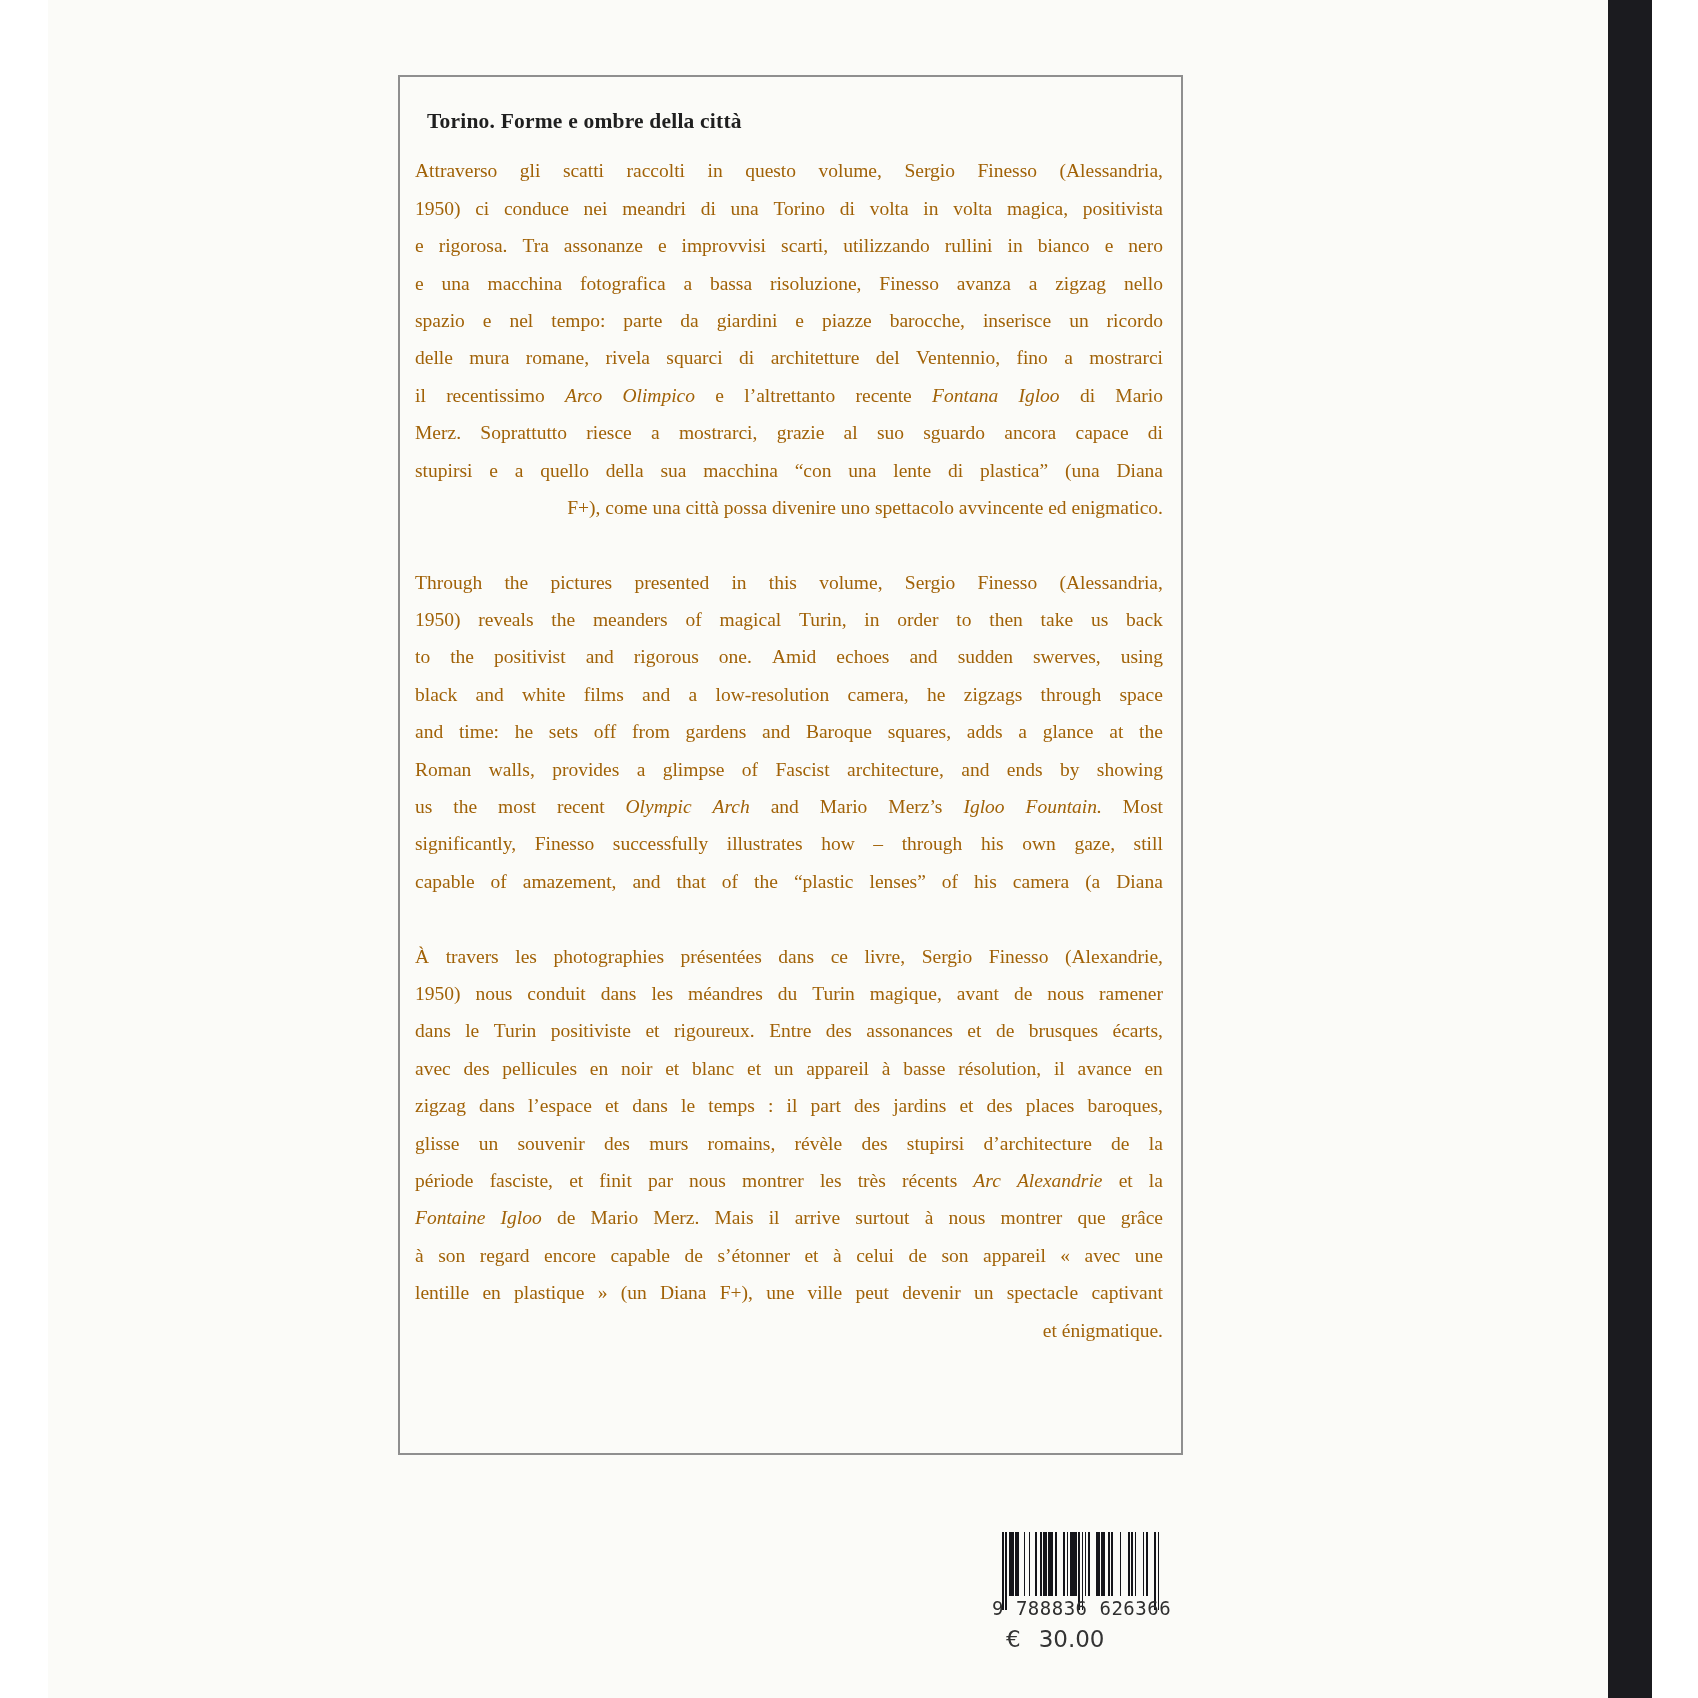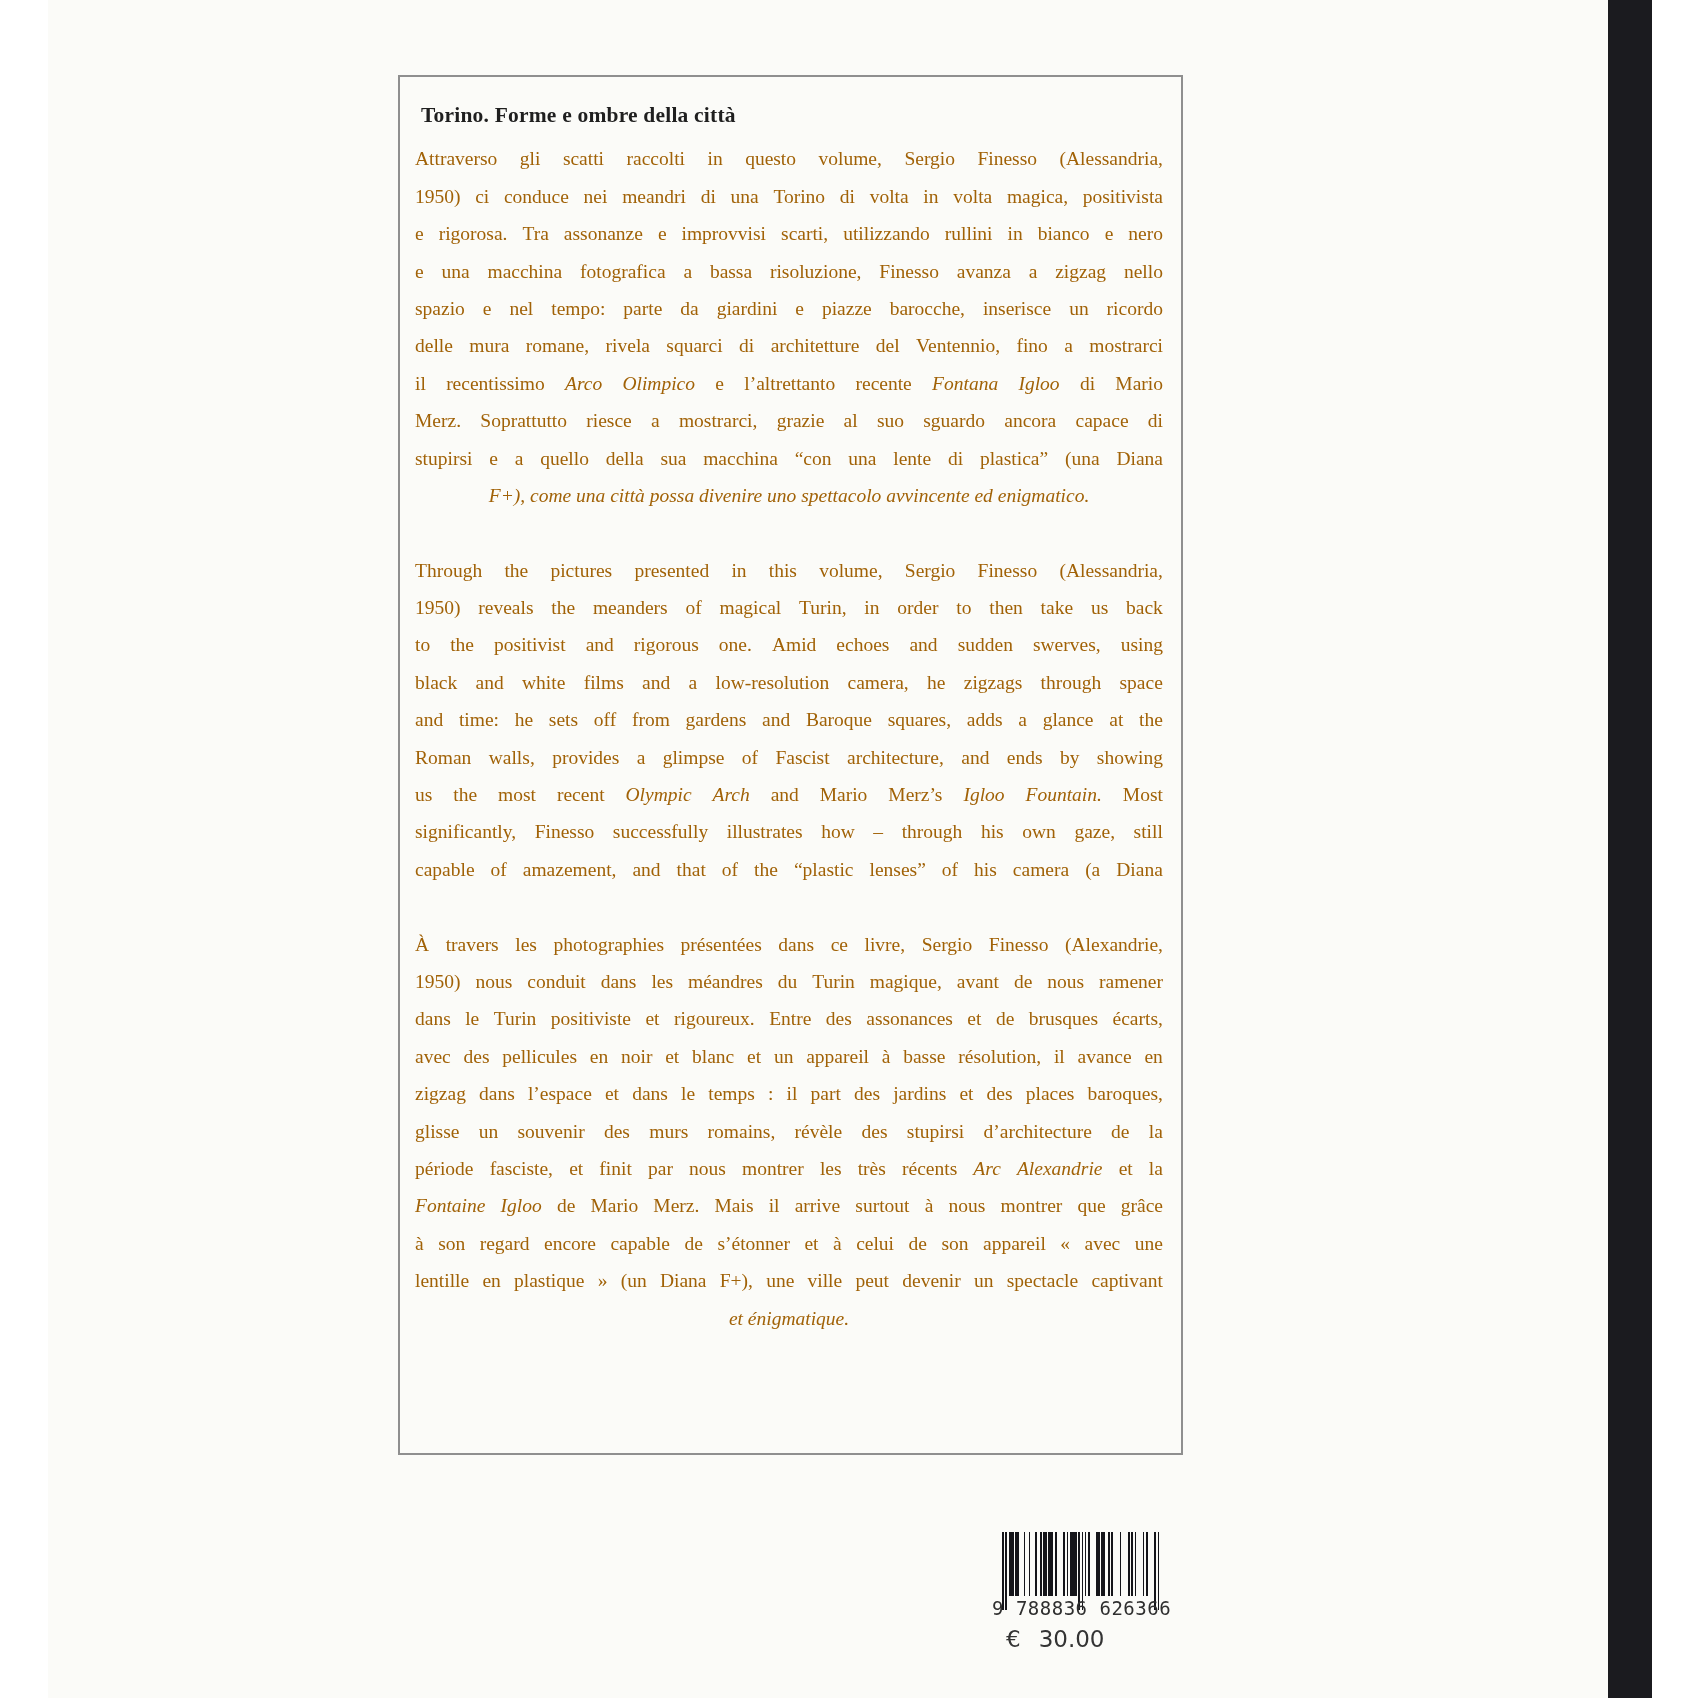--- a/index.html
+++ b/index.html
@@ -18,31 +18,31 @@
   }
   .text-box{
     position:absolute;left:398px;top:75px;width:785px;height:1380px;
     box-sizing:border-box;border:2px solid #8f8f8f;
     padding:14px 18px 0 15px;
     background:transparent;
   }
   .section{margin:0;}
   .section + .section{margin-top:37.4px;}
   .section h2{
-    margin:6px;font-size:21.5px;line-height:37.4px;height:37.4px;
+    margin:12px;font-size:21.5px;line-height:37.4px;height:37.4px;
     font-weight:bold;color:#1f1f1f;letter-spacing:0.2px;
     white-space:nowrap;
   }
   .para{color:#a16207;font-size:19.5px;}
   .para .line{
     display:flex;justify-content:space-between;
     height:37.4px;line-height:37.4px;white-space:nowrap;
   }
   .para .line span, .para .line em{display:inline-block;}
-  .para .line.last{display:block;text-align:center;font-style:italic;}
+  .para .line.last{display:block;text-align:right;}
   .barcode-wrap{
     position:absolute;left:1002px;top:1532px;width:170px;
   }
   .bars{display:flex;align-items:flex-start;height:78px;}
   .m{width:1.663px;height:64px;}
   .m.b{background:#15151a;}
   .m.b.g{height:78px;}
   .bc-digits{
     position:relative;left:-10px;margin-top:-13px;
     font-family:"DejaVu Sans Mono", monospace;

